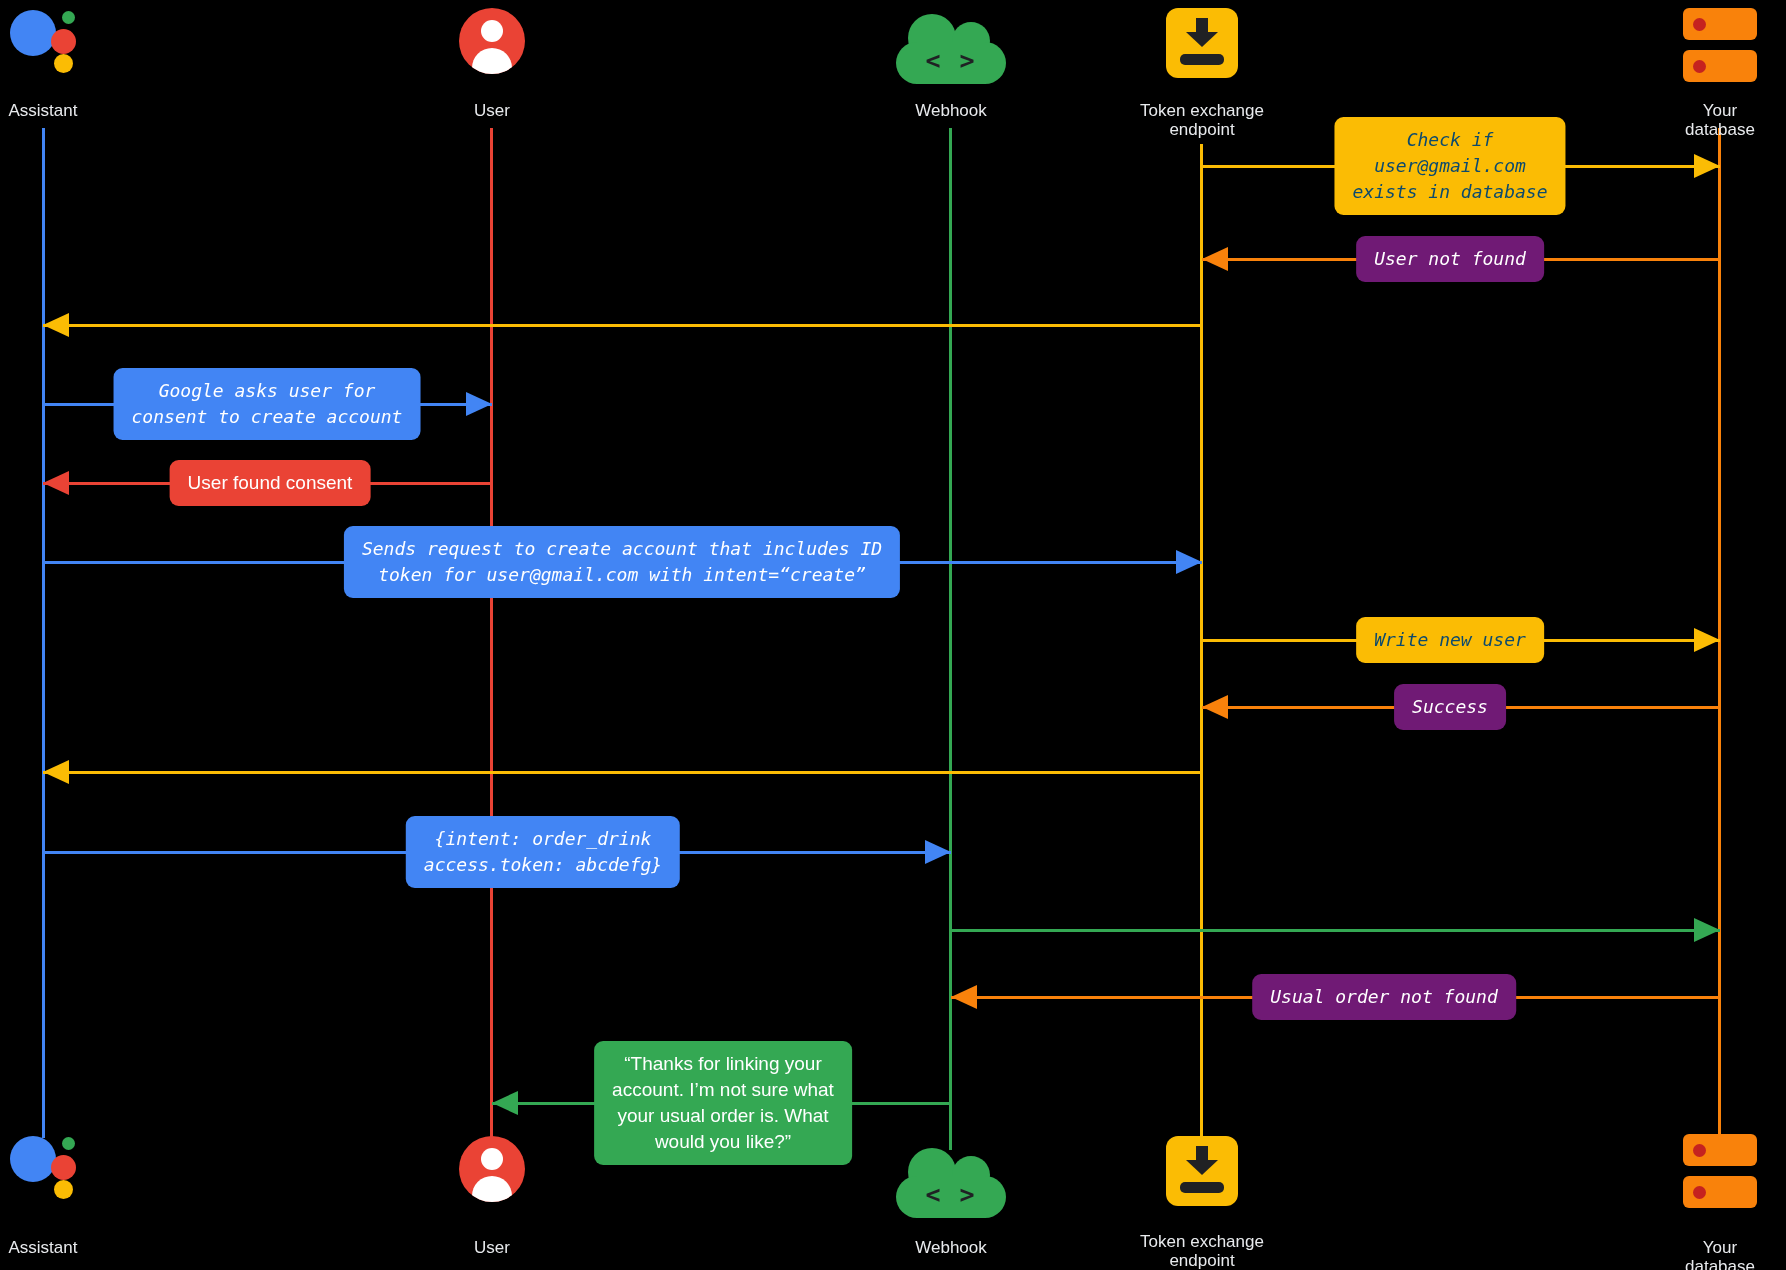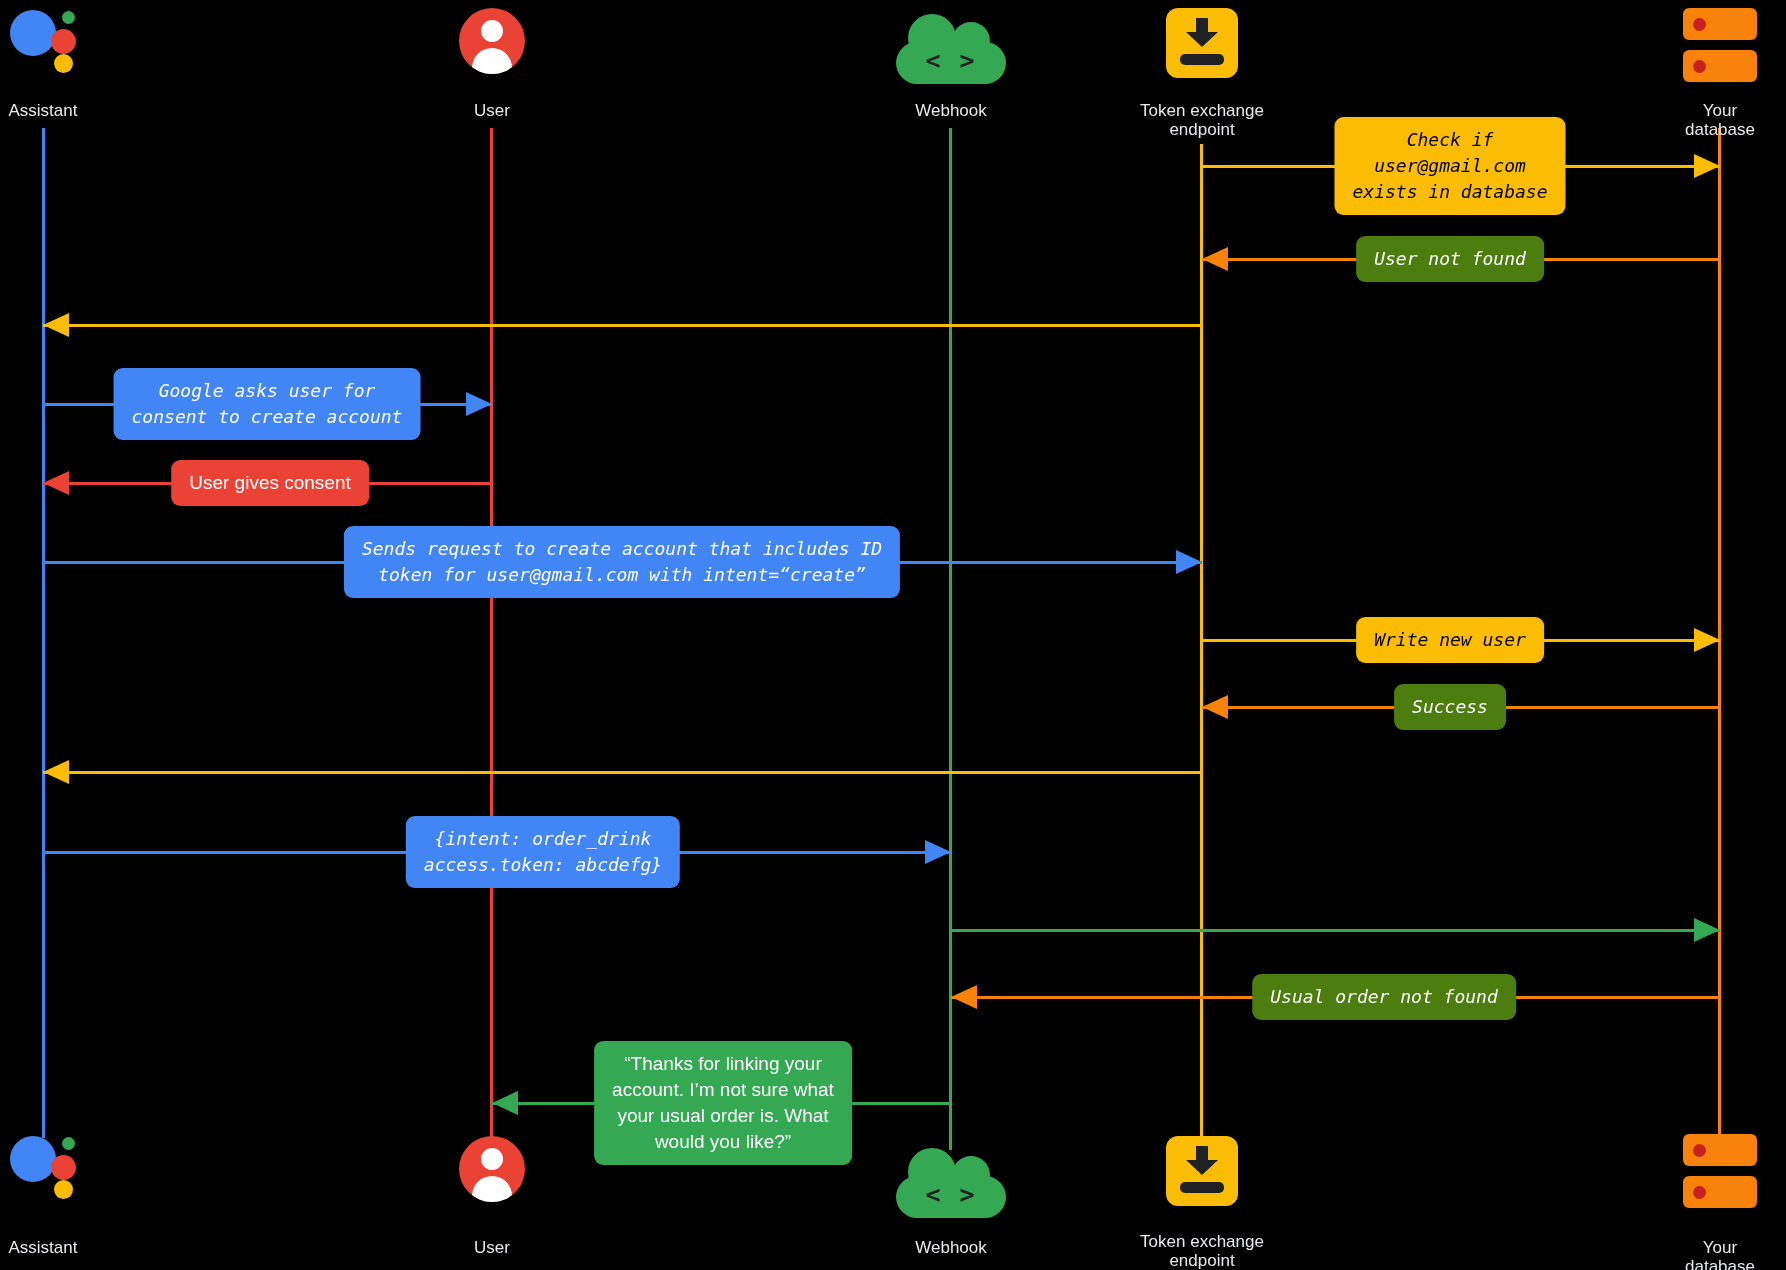--- a/index.html
+++ b/index.html
@@ -7,25 +7,25 @@
          font-family:"Liberation Sans","DejaVu Sans",sans-serif;}
   .lifeline{position:absolute;width:3px;}
   .hline{position:absolute;height:3px;}
   .ar{position:absolute;width:0;height:0;border-top:12px solid transparent;border-bottom:12px solid transparent;}
   .ar-right{border-left:26px solid var(--c);}
   .ar-left{border-right:26px solid var(--c);}
   .mbox{position:absolute;transform:translate(-50%,-50%);padding:10px 18px;border-radius:9px;
         white-space:pre-line;text-align:center;line-height:26px;}
   .code{font-family:"DejaVu Sans Mono",monospace;font-style:italic;font-size:18px;}
   .plain{font-family:"Liberation Sans","DejaVu Sans",sans-serif;font-size:19px;}
-  .bg-yellow{background:#FBBC04;color:#000000;}
+  .bg-yellow{background:#FBBC04;color:#0c4a6e;}
   .bg-blue{background:#4285F4;color:#fff;}
   .bg-red{background:#EA4335;color:#fff;}
   .bg-green{background:#34A853;color:#fff;}
-  .bg-orange{background:#4d7c0f;color:#fff;}
+  .bg-orange{background:#701a75;color:#fff;}
   .actor-label{position:absolute;transform:translateX(-50%);text-align:center;font-size:17px;
                line-height:19px;color:#E8EAED;white-space:pre-line;}
   
   .ga-logo{position:absolute;width:66px;height:66px;}
   .ga-logo span{position:absolute;border-radius:50%;}
   .ga-blue{left:0;top:2px;width:46px;height:46px;background:#4285F4;}
   .ga-green{left:52px;top:3px;width:13px;height:13px;background:#34A853;}
   .ga-red{left:41px;top:21px;width:25px;height:25px;background:#EA4335;}
   .ga-yellow{left:44px;top:46px;width:19px;height:19px;background:#FBBC04;}
   .avatar{position:absolute;width:66px;height:66px;border-radius:50%;background:#EA4335;overflow:hidden;}
@@ -71,21 +71,21 @@
   <div class="hline" style="left:43px;top:324px;width:1159px;background:#FBBC04;"></div>
   <div class="ar ar-left" style="left:43px;top:313px;--c:#FBBC04;"></div>
 
   <div class="hline" style="left:43px;top:403px;width:449px;background:#4285F4;"></div>
   <div class="ar ar-right" style="left:466px;top:392px;--c:#4285F4;"></div>
   <div class="mbox code bg-blue" style="left:267px;top:404px;">Google asks user for
 consent to create account</div>
 
   <div class="hline" style="left:43px;top:482px;width:449px;background:#EA4335;"></div>
   <div class="ar ar-left" style="left:43px;top:471px;--c:#EA4335;"></div>
-  <div class="mbox plain bg-red" style="left:270px;top:483px;">User gives consent</div>
+  <div class="mbox plain bg-red" style="left:270px;top:483px;">User found consent</div>
 
   <div class="hline" style="left:43px;top:561px;width:1159px;background:#4285F4;"></div>
   <div class="ar ar-right" style="left:1176px;top:550px;--c:#4285F4;"></div>
   <div class="mbox code bg-blue" style="left:622px;top:562px;">Sends request to create account that includes ID
 token for user@gmail.com with intent=“create”</div>
 
   <div class="hline" style="left:1202px;top:639px;width:518px;background:#FBBC04;"></div>
   <div class="ar ar-right" style="left:1694px;top:628px;--c:#FBBC04;"></div>
   <div class="mbox code bg-yellow" style="left:1450px;top:640px;">Write new user</div>
 

